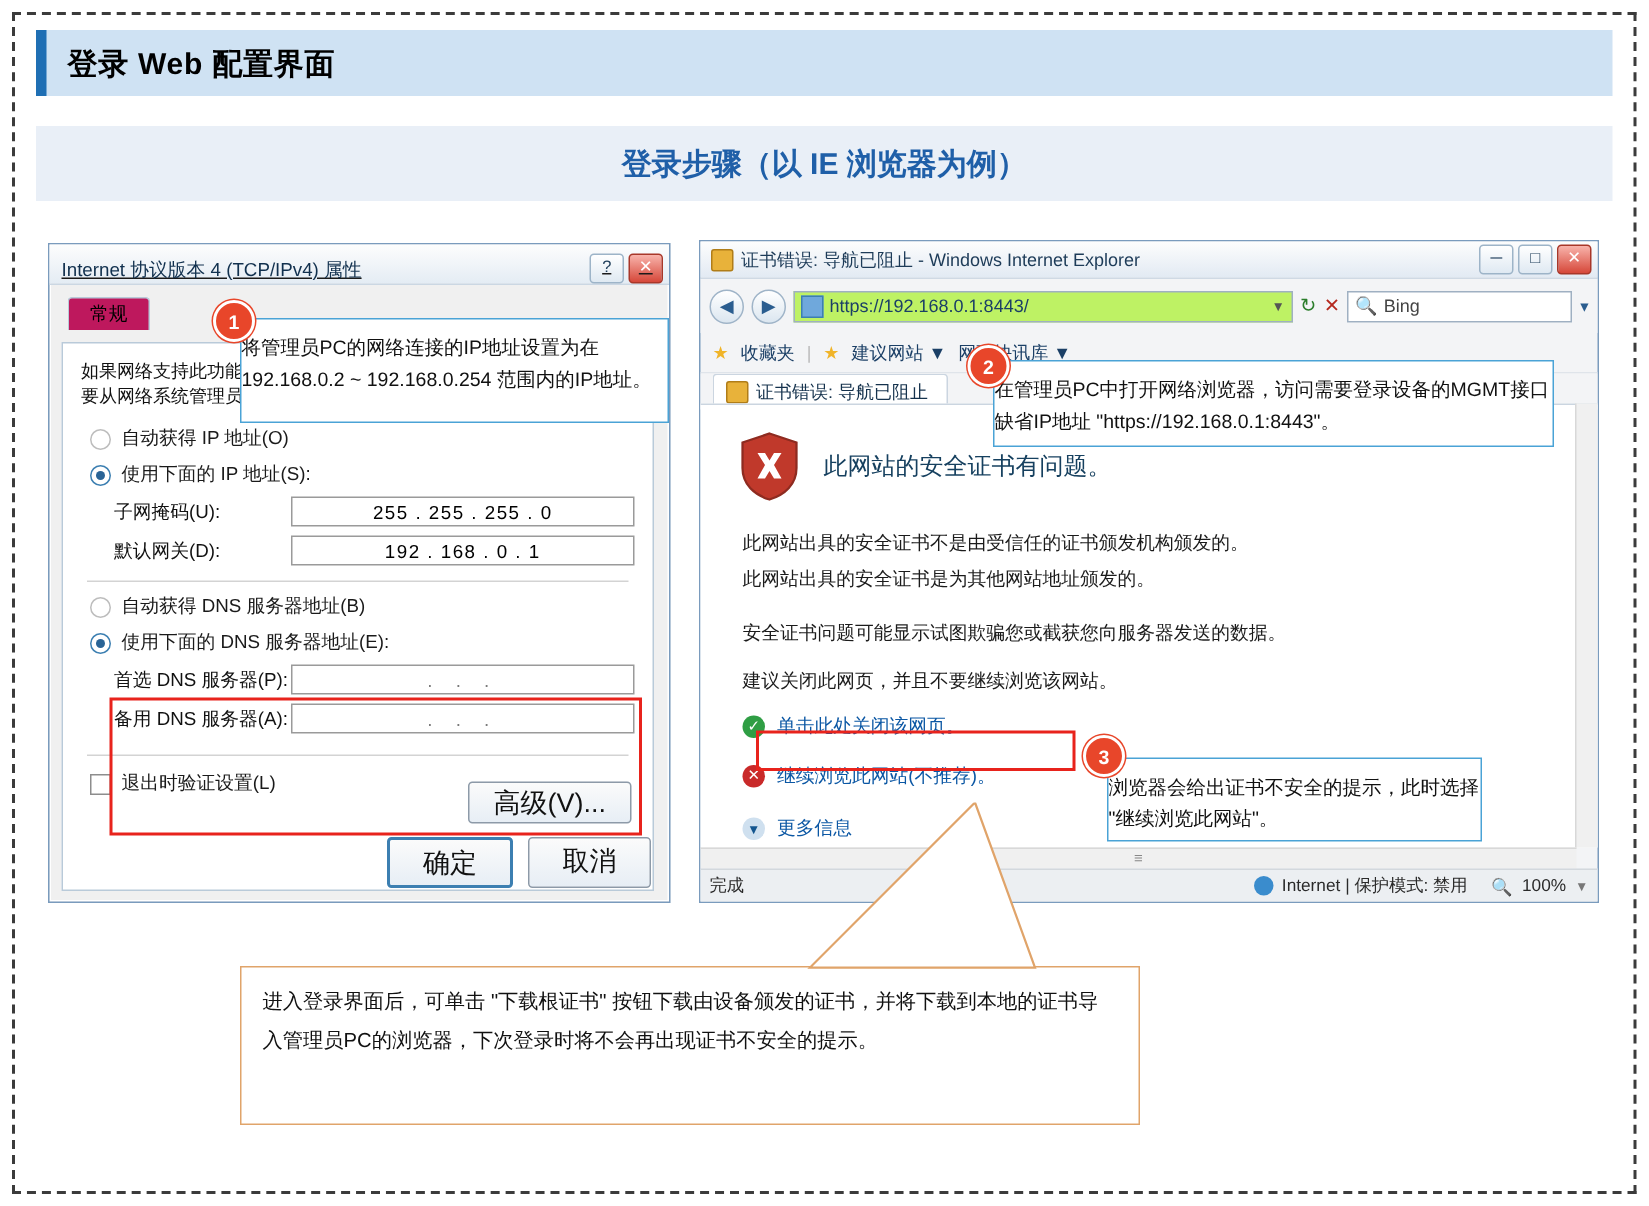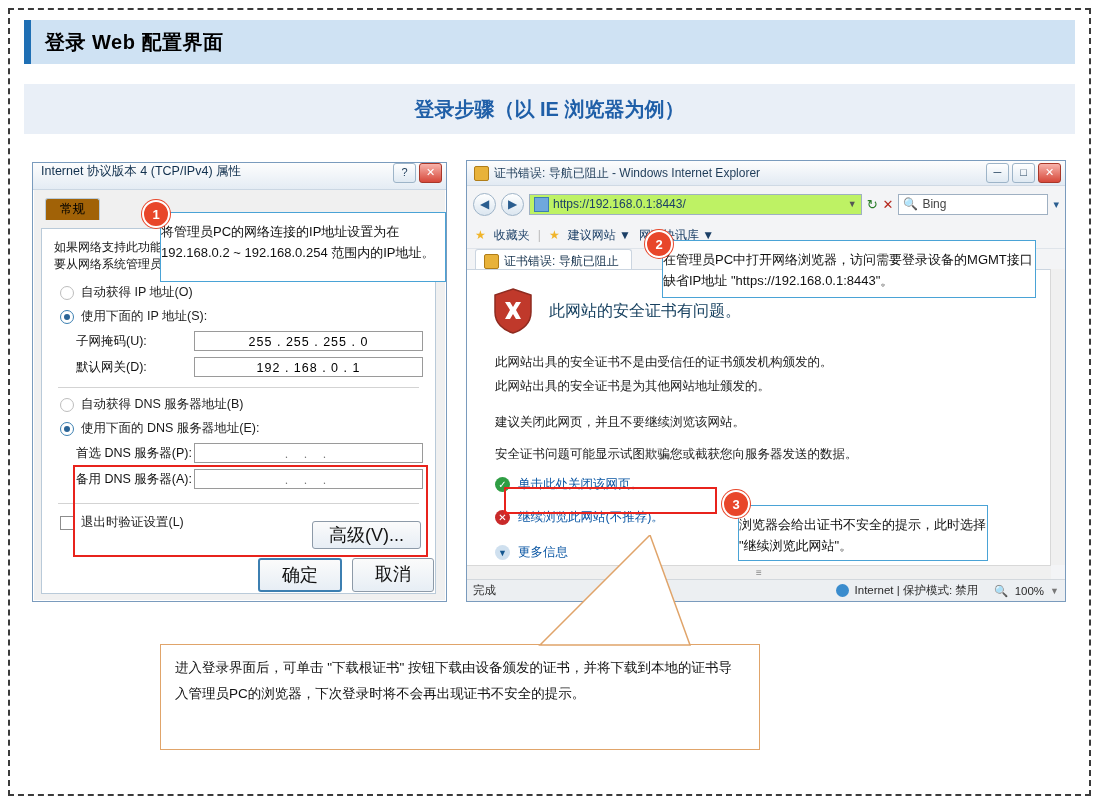--- a/index.html
+++ b/index.html
@@ -37,36 +37,36 @@
     font-size:20px;color:#1f5fa8;font-weight:bold;
   }
 
   
   .win-dialog{
     position:absolute;left:32px;top:162px;width:415px;height:440px;
     background:#f0f0f0;border:1px solid #7a9bbd;box-sizing:border-box;
     box-shadow:0 0 0 1px #ffffff inset;
   }
   .wd-titlebar{
-    height:26px;display:flex;align-items:flex-start;justify-content:space-between;
+    height:26px;display:flex;align-items:flex-end;justify-content:space-between;
     background:linear-gradient(#fdfdfd,#e4ecf4);
-    border-bottom:1px solid #cbd7e3;padding:0 4px;
+    border-bottom:1px solid #cbd7e3;padding:0 4px;text-decoration:underline;
   }
   .wd-title{font-size:12.5px;color:#11304e;padding-left:4px;}
   .wd-btns{display:flex;gap:3px;align-items:center;}
   .wd-btn{
     width:21px;height:18px;border:1px solid #9db4c8;border-radius:3px;
     background:linear-gradient(#ffffff,#dfe9f2);
     font-size:11px;line-height:16px;text-align:center;color:#24425e;
   }
   .wd-btn.close{background:linear-gradient(#f8b3ab,#d6483a);color:#fff;border-color:#a83729;font-weight:bold;}
   .wd-body{position:relative;padding:8px 10px;height:calc(100% - 26px);box-sizing:border-box;}
   .tab-strip{position:relative;height:22px;margin-left:2px;}
   .tab{
-    display:inline-block;padding:2px 14px;font-size:12.5px;background:#a16207;
+    display:inline-block;padding:2px 14px;font-size:12.5px;background:#be185d;
     border:1px solid #b9cad9;border-bottom:none;border-radius:3px 3px 0 0;color:#000;
   }
   .tab-panel{
     position:absolute;left:8px;right:10px;top:38px;bottom:8px;
     background:#ffffff;border:1px solid #b9cad9;box-sizing:border-box;padding:10px 12px;
   }
   .desc-text{font-size:12px;line-height:17px;color:#111;height:38px;overflow:hidden;}
   .radio-row{display:flex;align-items:center;margin:7px 0 3px 6px;font-size:12.5px;}
   .radio{
     width:12px;height:12px;border-radius:50%;border:1px solid #8d8d8d;
@@ -328,22 +328,22 @@
         <svg width="40" height="46" viewBox="0 0 40 46">
           <path d="M20 1 L38 7 V24 C38 35 30 42 20 45 C10 42 2 35 2 24 V7 Z" fill="#c0392b" stroke="#8e2b20" stroke-width="1.5"></path>
           <path d="M12 14 L17 14 L20 19 L23 14 L28 14 L23 22 L28 31 L23 31 L20 26 L17 31 L12 31 L17 22 Z" fill="#ffffff"></path>
         </svg>
       </span>
       <span class="err-title">此网站的安全证书有问题。</span>
     </div>
 
     <p class="err-line">此网站出具的安全证书不是由受信任的证书颁发机构颁发的。</p>
     <p class="err-line" style="margin-bottom:16px;">此网站出具的安全证书是为其他网站地址颁发的。</p>
+    <p class="err-p">安全证书问题可能显示试图欺骗您或截获您向服务器发送的数据。</p>
     <p class="err-p">建议关闭此网页，并且不要继续浏览该网站。</p>
-    <p class="err-p">安全证书问题可能显示试图欺骗您或截获您向服务器发送的数据。</p>
 
     <div class="link-row">
       <span class="ic-ok">✓</span>
       <a class="blue-link" href="#">单击此处关闭该网页。</a>
     </div>
     <div class="link-row" style="margin-top:16px;">
       <span class="ic-x">✕</span>
       <a class="blue-link" href="#">继续浏览此网站(不推荐)。</a>
     </div>
     <div class="link-row" style="margin-top:18px;">

